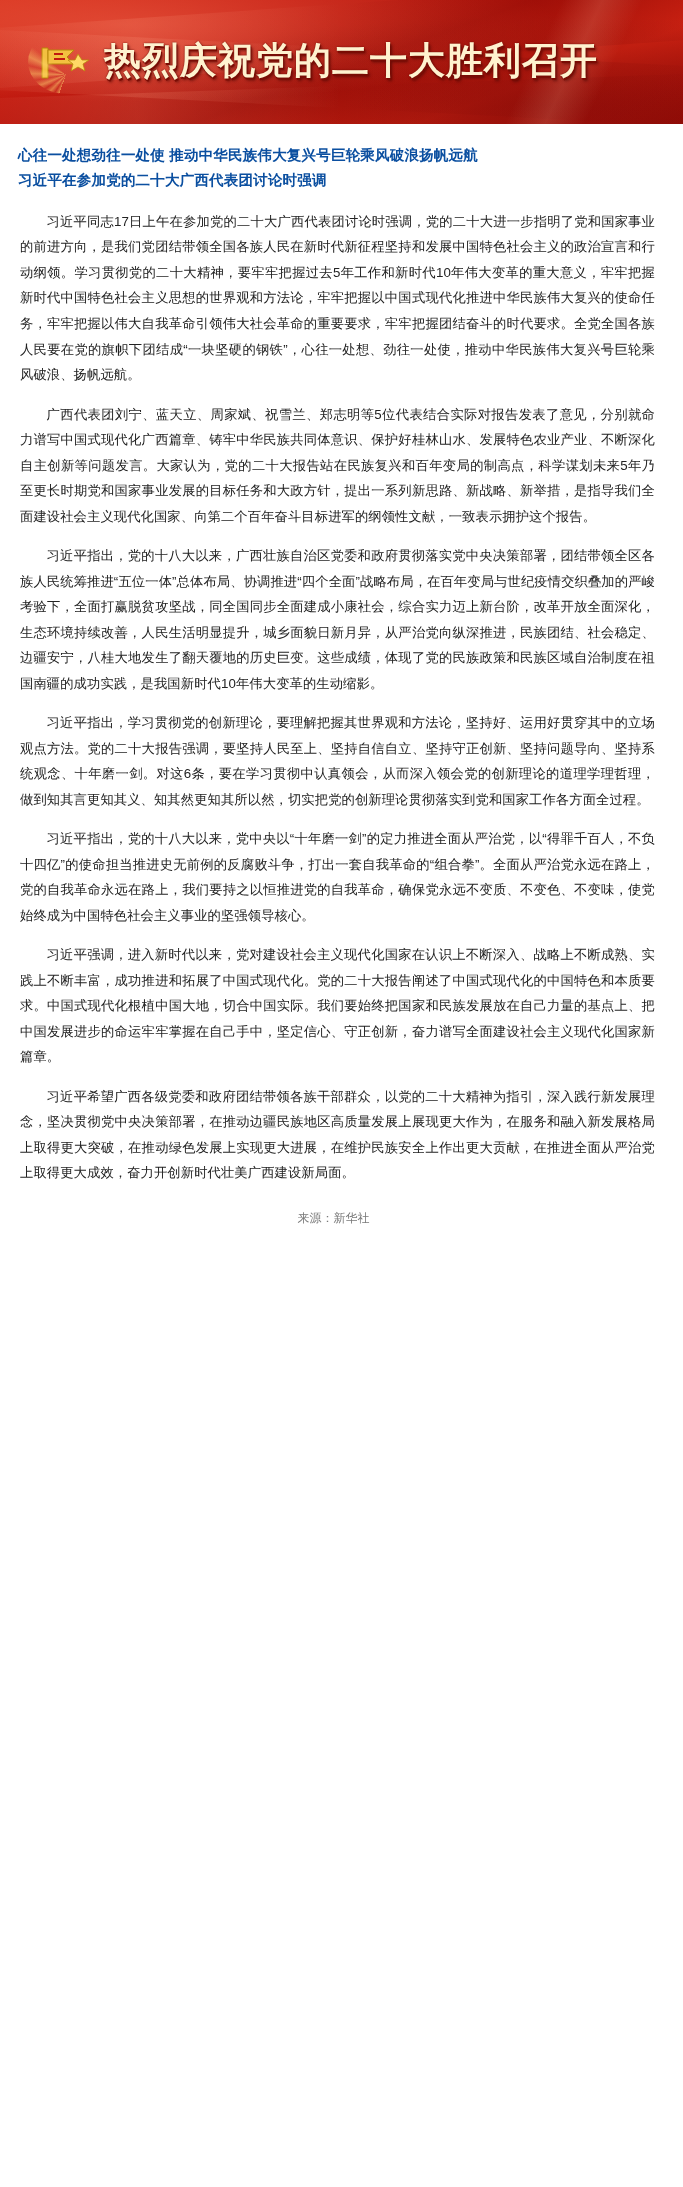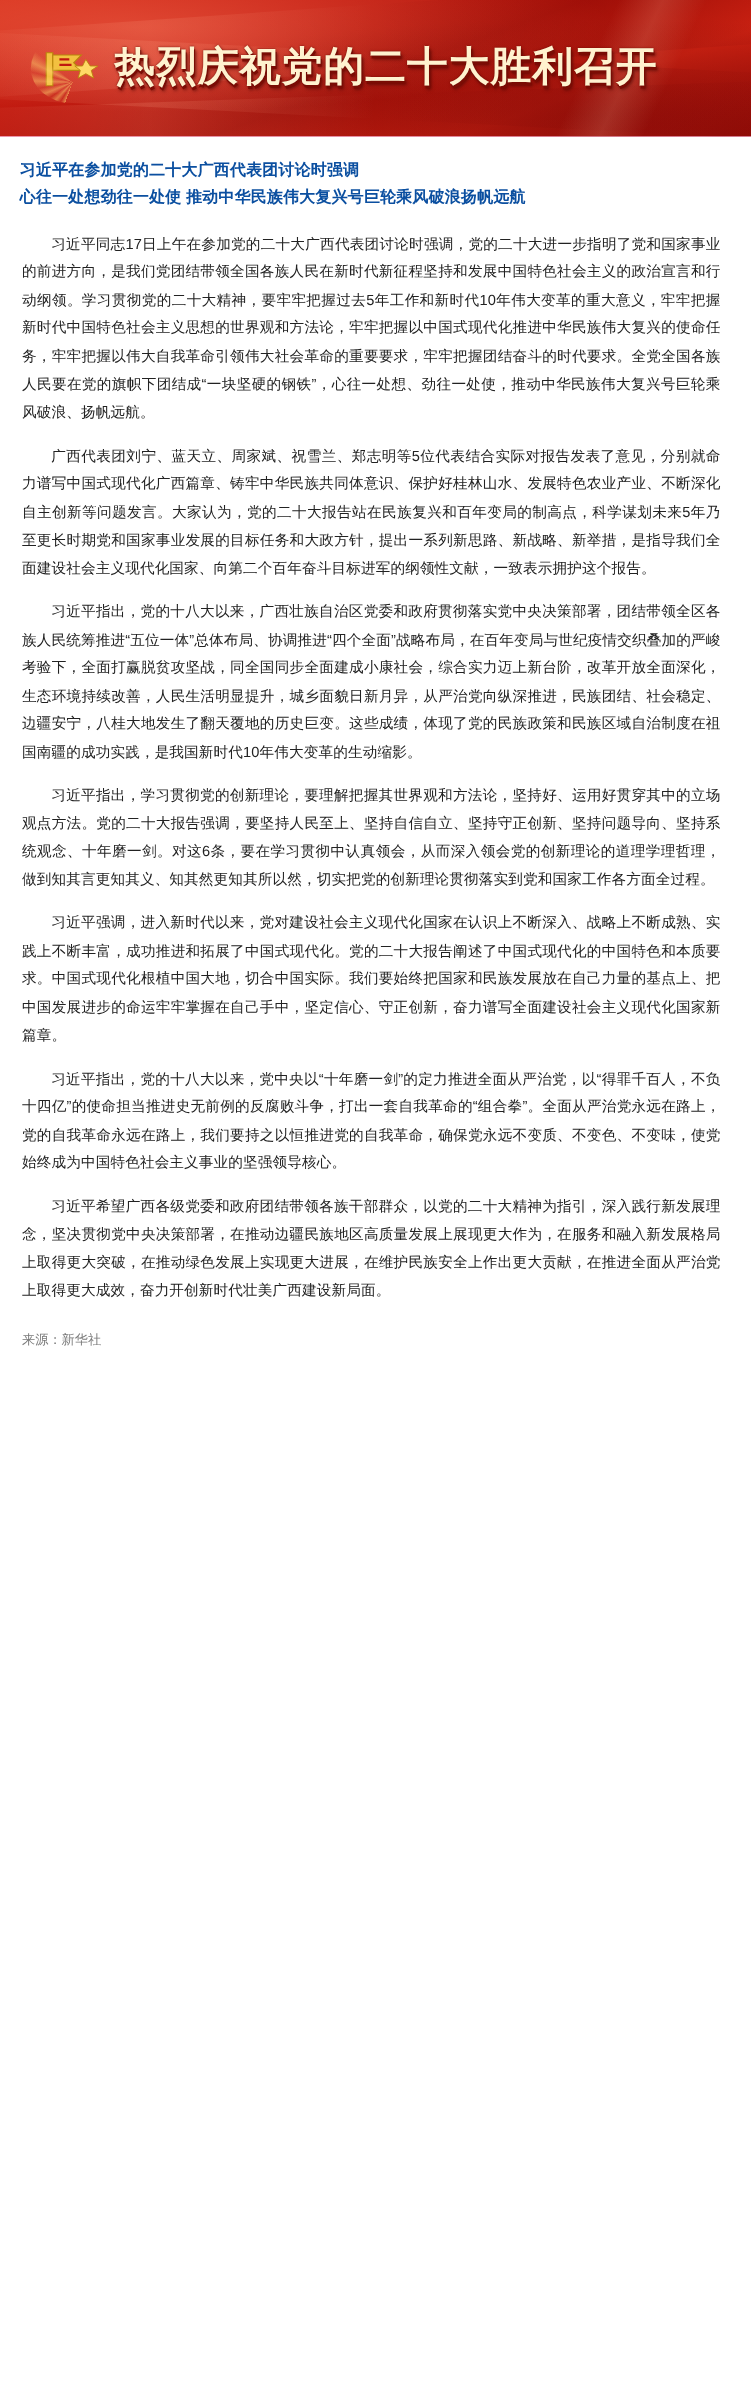--- a/index.html
+++ b/index.html
@@ -120,20 +120,21 @@
     line-height: 1.92;
     text-align: justify;
     text-indent: 2em;
     color: #222222;
     letter-spacing: 0.1px;
   }
 
   
   .footer {
     padding: 4px 36px 14px 20px;
+    text-align: center;
   }
   .footer .source {
     font-size: 12px;
     color: #7a7a7a;
     margin: 0;
   }
 </style>
 </head>
 <body>
 
@@ -157,31 +158,31 @@
           <path d="M20 20 L31 20 L31 22 L20 22 Z" fill="#c0190f"></path>
           <path d="M44 16 L48 22 L55 22 L49 26 L51 33 L44 29 L37 33 L39 26 L34 22 L41 22 Z" fill="#ffd966" stroke="#b8860b" stroke-width="0.8"></path>
         </g>
       </svg>
     </div>
 
     <div class="banner-title">热烈庆祝党的二十大胜利召开</div>
   </div>
 
   <div class="headline">
+    <p>心往一处想劲往一处使 推动中华民族伟大复兴号巨轮乘风破浪扬帆远航</p>
     <p>习近平在参加党的二十大广西代表团讨论时强调</p>
-    <p>心往一处想劲往一处使 推动中华民族伟大复兴号巨轮乘风破浪扬帆远航</p>
   </div>
 
   <div class="article">
     <p>习近平同志17日上午在参加党的二十大广西代表团讨论时强调，党的二十大进一步指明了党和国家事业的前进方向，是我们党团结带领全国各族人民在新时代新征程坚持和发展中国特色社会主义的政治宣言和行动纲领。学习贯彻党的二十大精神，要牢牢把握过去5年工作和新时代10年伟大变革的重大意义，牢牢把握新时代中国特色社会主义思想的世界观和方法论，牢牢把握以中国式现代化推进中华民族伟大复兴的使命任务，牢牢把握以伟大自我革命引领伟大社会革命的重要要求，牢牢把握团结奋斗的时代要求。全党全国各族人民要在党的旗帜下团结成“一块坚硬的钢铁”，心往一处想、劲往一处使，推动中华民族伟大复兴号巨轮乘风破浪、扬帆远航。</p>
     <p>广西代表团刘宁、蓝天立、周家斌、祝雪兰、郑志明等5位代表结合实际对报告发表了意见，分别就命力谱写中国式现代化广西篇章、铸牢中华民族共同体意识、保护好桂林山水、发展特色农业产业、不断深化自主创新等问题发言。大家认为，党的二十大报告站在民族复兴和百年变局的制高点，科学谋划未来5年乃至更长时期党和国家事业发展的目标任务和大政方针，提出一系列新思路、新战略、新举措，是指导我们全面建设社会主义现代化国家、向第二个百年奋斗目标进军的纲领性文献，一致表示拥护这个报告。</p>
     <p>习近平指出，党的十八大以来，广西壮族自治区党委和政府贯彻落实党中央决策部署，团结带领全区各族人民统筹推进“五位一体”总体布局、协调推进“四个全面”战略布局，在百年变局与世纪疫情交织叠加的严峻考验下，全面打赢脱贫攻坚战，同全国同步全面建成小康社会，综合实力迈上新台阶，改革开放全面深化，生态环境持续改善，人民生活明显提升，城乡面貌日新月异，从严治党向纵深推进，民族团结、社会稳定、边疆安宁，八桂大地发生了翻天覆地的历史巨变。这些成绩，体现了党的民族政策和民族区域自治制度在祖国南疆的成功实践，是我国新时代10年伟大变革的生动缩影。</p>
     <p>习近平指出，学习贯彻党的创新理论，要理解把握其世界观和方法论，坚持好、运用好贯穿其中的立场观点方法。党的二十大报告强调，要坚持人民至上、坚持自信自立、坚持守正创新、坚持问题导向、坚持系统观念、十年磨一剑。对这6条，要在学习贯彻中认真领会，从而深入领会党的创新理论的道理学理哲理，做到知其言更知其义、知其然更知其所以然，切实把党的创新理论贯彻落实到党和国家工作各方面全过程。</p>
+    <p>习近平指出，党的十八大以来，党中央以“十年磨一剑”的定力推进全面从严治党，以“得罪千百人，不负十四亿”的使命担当推进史无前例的反腐败斗争，打出一套自我革命的“组合拳”。全面从严治党永远在路上，党的自我革命永远在路上，我们要持之以恒推进党的自我革命，确保党永远不变质、不变色、不变味，使党始终成为中国特色社会主义事业的坚强领导核心。</p>
     <p>习近平强调，进入新时代以来，党对建设社会主义现代化国家在认识上不断深入、战略上不断成熟、实践上不断丰富，成功推进和拓展了中国式现代化。党的二十大报告阐述了中国式现代化的中国特色和本质要求。中国式现代化根植中国大地，切合中国实际。我们要始终把国家和民族发展放在自己力量的基点上、把中国发展进步的命运牢牢掌握在自己手中，坚定信心、守正创新，奋力谱写全面建设社会主义现代化国家新篇章。</p>
-    <p>习近平指出，党的十八大以来，党中央以“十年磨一剑”的定力推进全面从严治党，以“得罪千百人，不负十四亿”的使命担当推进史无前例的反腐败斗争，打出一套自我革命的“组合拳”。全面从严治党永远在路上，党的自我革命永远在路上，我们要持之以恒推进党的自我革命，确保党永远不变质、不变色、不变味，使党始终成为中国特色社会主义事业的坚强领导核心。</p>
     <p>习近平希望广西各级党委和政府团结带领各族干部群众，以党的二十大精神为指引，深入践行新发展理念，坚决贯彻党中央决策部署，在推动边疆民族地区高质量发展上展现更大作为，在服务和融入新发展格局上取得更大突破，在推动绿色发展上实现更大进展，在维护民族安全上作出更大贡献，在推进全面从严治党上取得更大成效，奋力开创新时代壮美广西建设新局面。</p>
   </div>
 
   <div class="footer">
     <p class="source">来源：新华社</p>
   </div>
 
 </div>
 
 </body></html>

